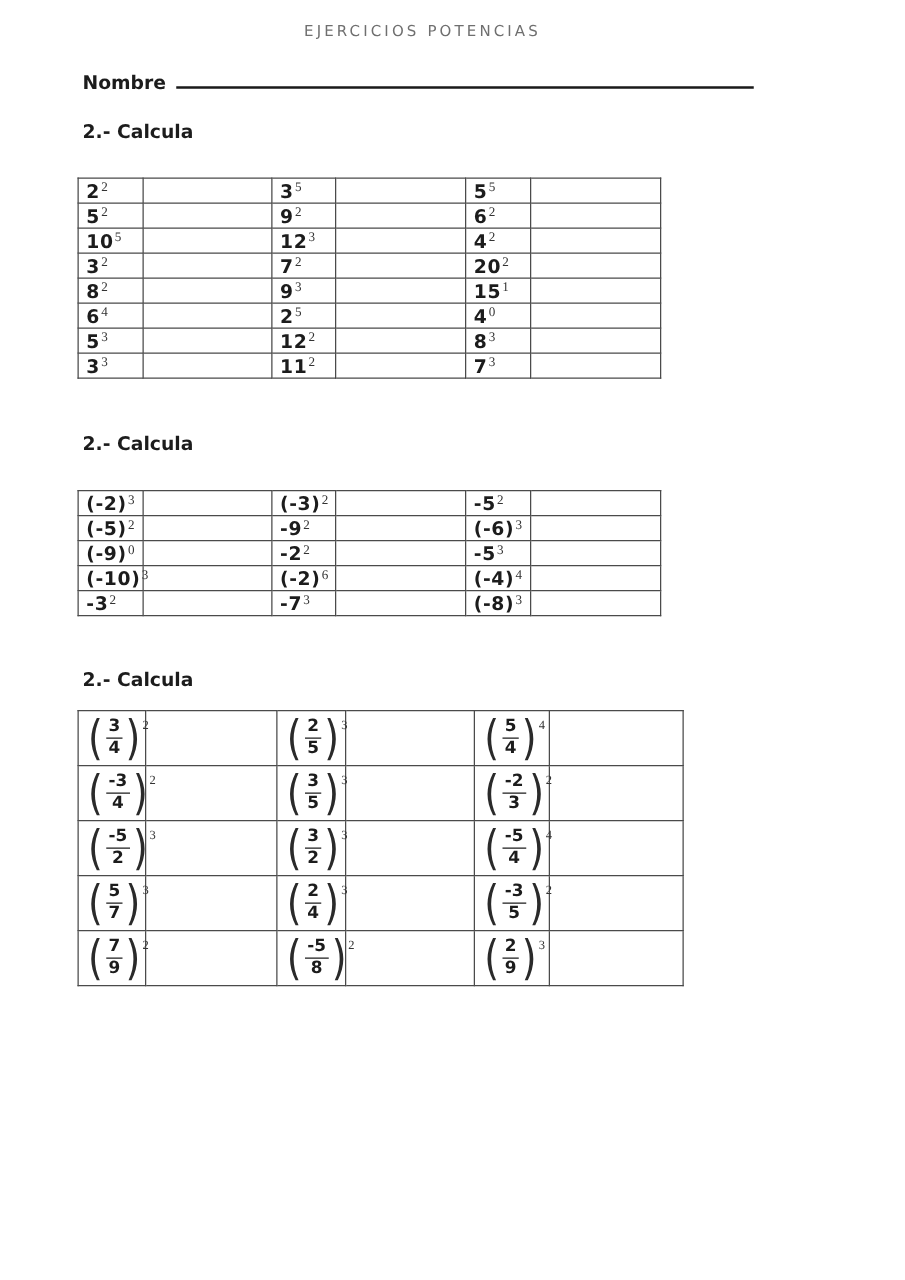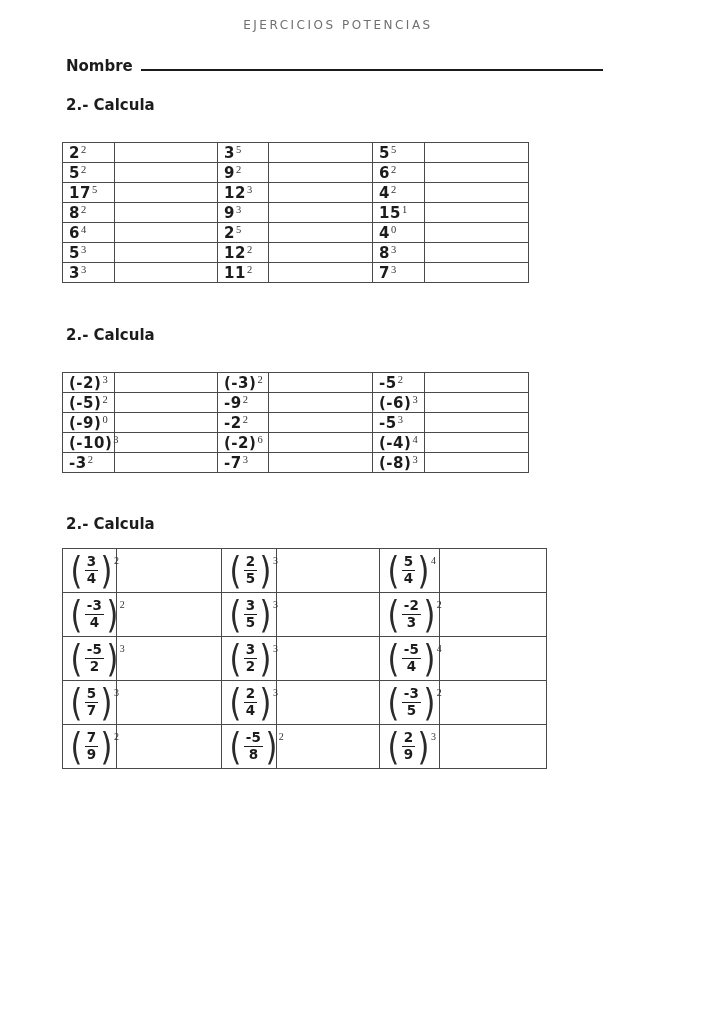--- a/index.html
+++ b/index.html
@@ -129,25 +129,33 @@
           </tr>
           <tr>
             <td><span class="pw"><span class="base">5</span><sup class="exp">2</sup></span></td>
             <td></td>
             <td><span class="pw"><span class="base">9</span><sup class="exp">2</sup></span></td>
             <td></td>
             <td><span class="pw"><span class="base">6</span><sup class="exp">2</sup></span></td>
             <td></td>
           </tr>
           <tr>
-            <td><span class="pw"><span class="base">17</span><sup class="exp">5</sup></span></td>
+            <td><span class="pw"><span class="base">10</span><sup class="exp">5</sup></span></td>
             <td></td>
             <td><span class="pw"><span class="base">12</span><sup class="exp">3</sup></span></td>
             <td></td>
             <td><span class="pw"><span class="base">4</span><sup class="exp">2</sup></span></td>
+            <td></td>
+          </tr>
+          <tr>
+            <td><span class="pw"><span class="base">3</span><sup class="exp">2</sup></span></td>
+            <td></td>
+            <td><span class="pw"><span class="base">7</span><sup class="exp">2</sup></span></td>
+            <td></td>
+            <td><span class="pw"><span class="base">20</span><sup class="exp">2</sup></span></td>
             <td></td>
           </tr>
           <tr>
             <td><span class="pw"><span class="base">8</span><sup class="exp">2</sup></span></td>
             <td></td>
             <td><span class="pw"><span class="base">9</span><sup class="exp">3</sup></span></td>
             <td></td>
             <td><span class="pw"><span class="base">15</span><sup class="exp">1</sup></span></td>
             <td></td>
           </tr>

